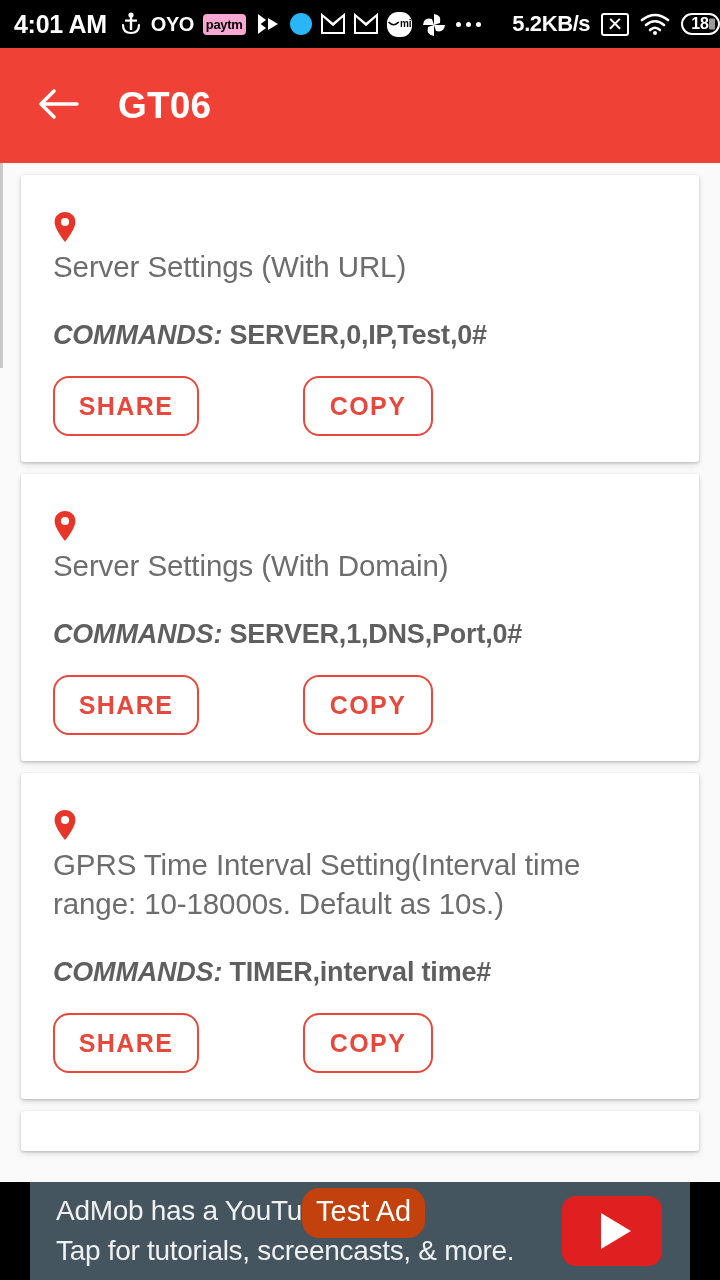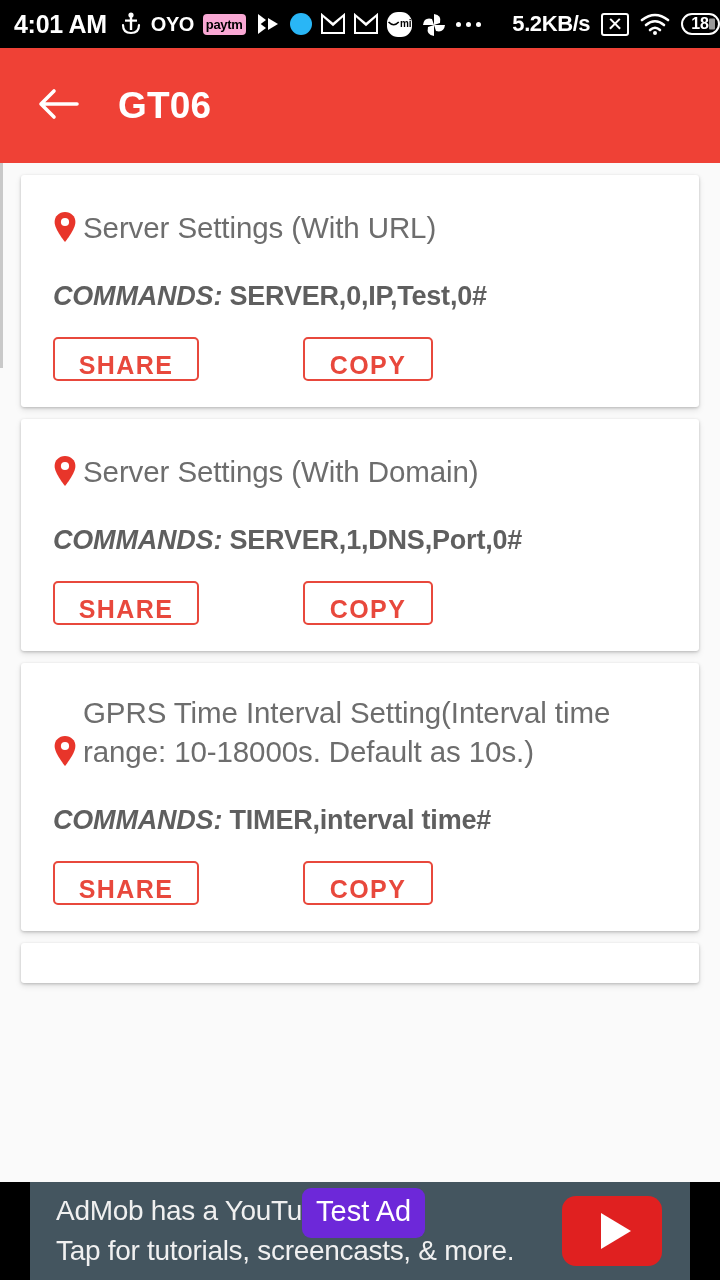--- a/index.html
+++ b/index.html
@@ -89,42 +89,42 @@
   }
 
   .card {
     position:relative;
     background:#ffffff;
     margin:12px 21px 0 21px;
     border-radius:3px;
     box-shadow:0 1px 3px rgba(0,0,0,0.20), 0 3px 6px rgba(0,0,0,0.10);
     padding:30px 32px 26px 32px;
   }
-  .card-title-row { display:flex; align-items:flex-end; }
+  .card-title-row { display:flex; align-items:flex-start;flex-direction:column; }
   .pin-icon { flex:0 0 auto; margin-top:6px; margin-right:6px; }
   .card-title {
     color:#6d6d6d; font-size:29.5px; line-height:39px;
     font-weight:normal; letter-spacing:-0.1px;
   }
   .cmd-line {
     margin-top:32px;
     color:#5f5f5f; font-size:27px; font-weight:bold; letter-spacing:-0.2px;
     line-height:34px;
   }
   .cmd-label { font-style:italic; }
   .cmd-value { font-style:normal; }
   .btn-row { display:flex; margin-top:24px; }
   .obtn {
     border:2.6px solid #e8483c;
-    border-radius:5px;
+    border-radius:16px;
     background:#ffffff;
     color:#e8483c;
     font-size:25px; font-weight:bold; letter-spacing:1.4px;
     padding:0 0;
-    height:44px; line-height:52px; text-align:center;
+    height:60px; line-height:52px; text-align:center;
     font-family:"Liberation Sans", sans-serif;
     cursor:pointer;
   }
   .obtn.share { width:146px; }
   .obtn.copy  { width:130px; margin-left:104px; }
 
   .card-partial {
     margin:12px 21px 0 21px; height:40px; background:#ffffff;
     border-radius:3px;
     box-shadow:0 1px 3px rgba(0,0,0,0.20), 0 3px 6px rgba(0,0,0,0.10);
@@ -140,23 +140,23 @@
     background:#44555f; display:flex; align-items:center;
     padding-left:26px; cursor:pointer;
   }
   .ad-text { flex:1; }
   .ad-line {
     color:#f0f0f0; font-size:28px; line-height:40px; letter-spacing:-0.3px;
     white-space:nowrap;
   }
   .ad-badge {
     position:absolute; left:272px; top:6px;
-    background:#6d28d9; color:#ffffff;
+    background:#c2410c; color:#ffffff;
     font-size:29px; line-height:1; padding:9px 14px 12px 14px;
-    border-radius:9px; white-space:nowrap;
+    border-radius:17px; white-space:nowrap;
   }
   .yt-btn {
     width:100px; height:70px; background:#e02020; border-radius:14px;
     display:flex; align-items:center; justify-content:center;
     margin-right:28px; flex:0 0 auto; cursor:pointer;
   }
   .yt-tri {
     width:0; height:0; border-left:30px solid #ffffff;
     border-top:18px solid transparent; border-bottom:18px solid transparent;
     margin-left:7px;

